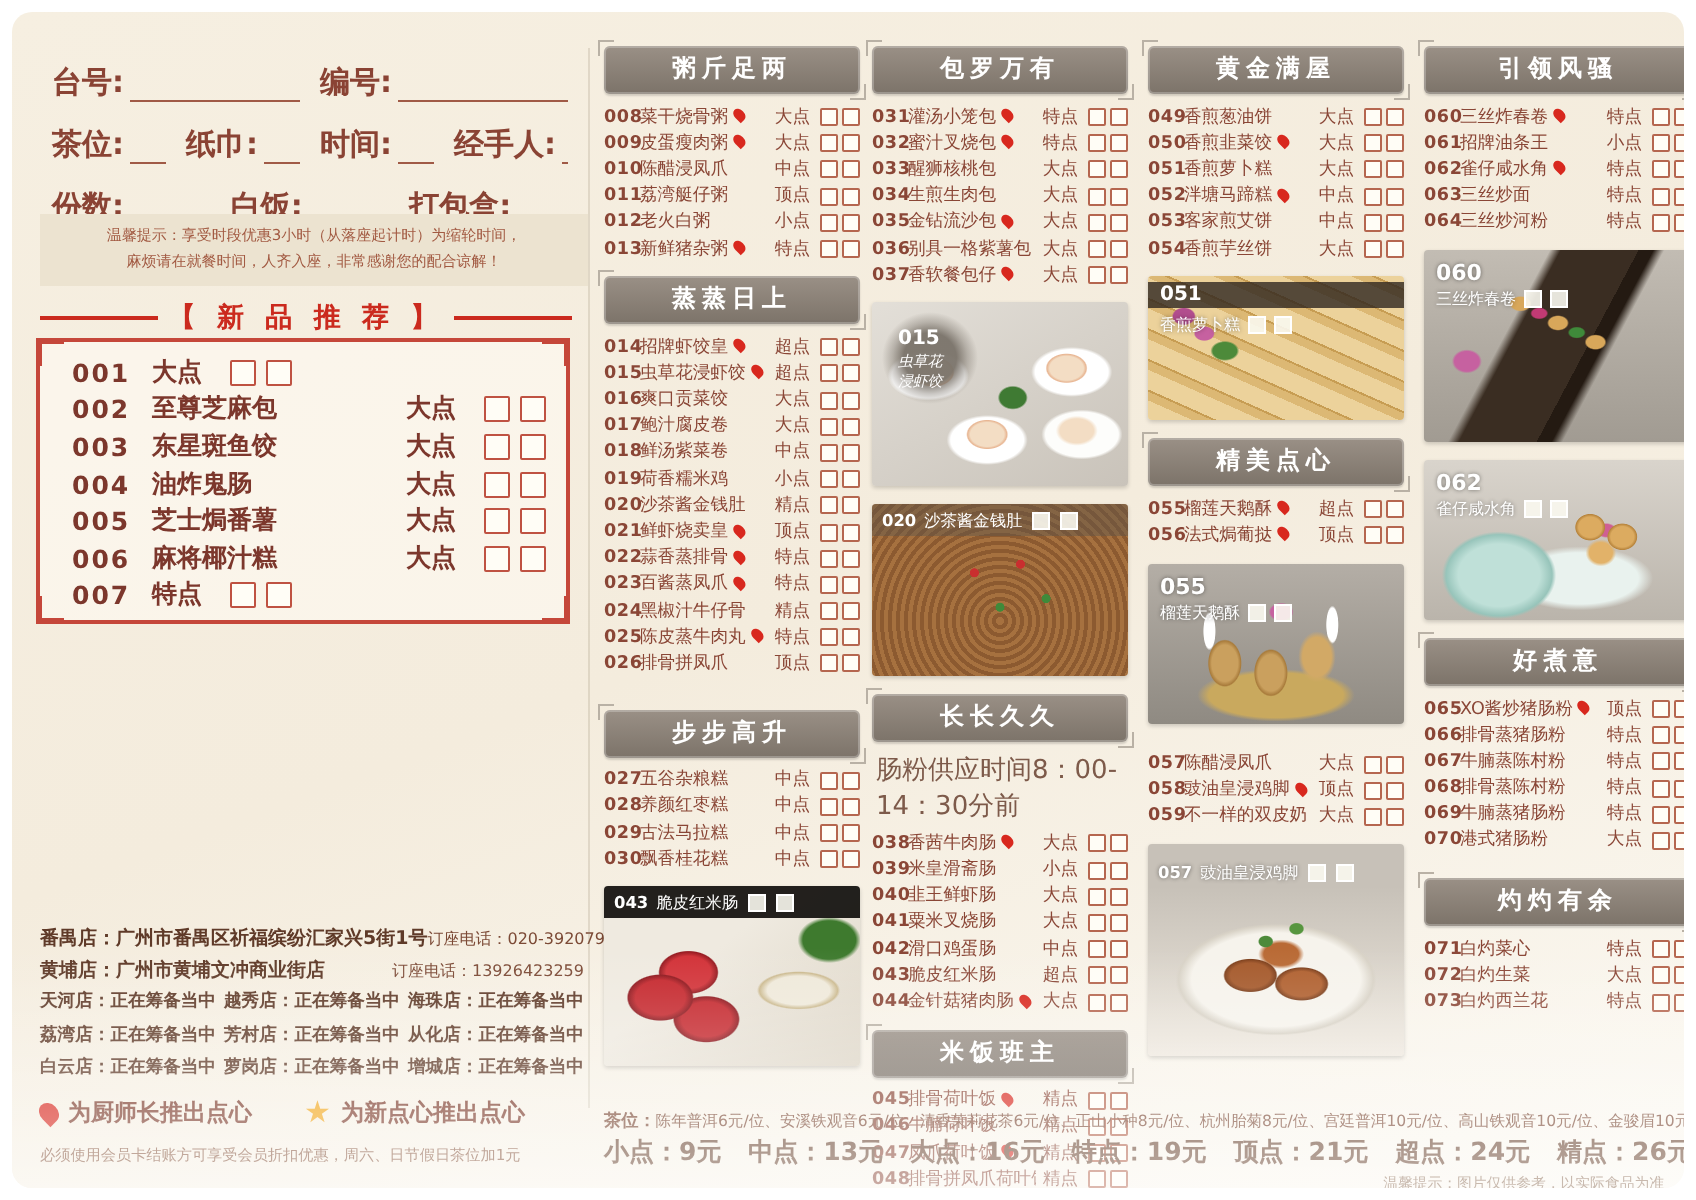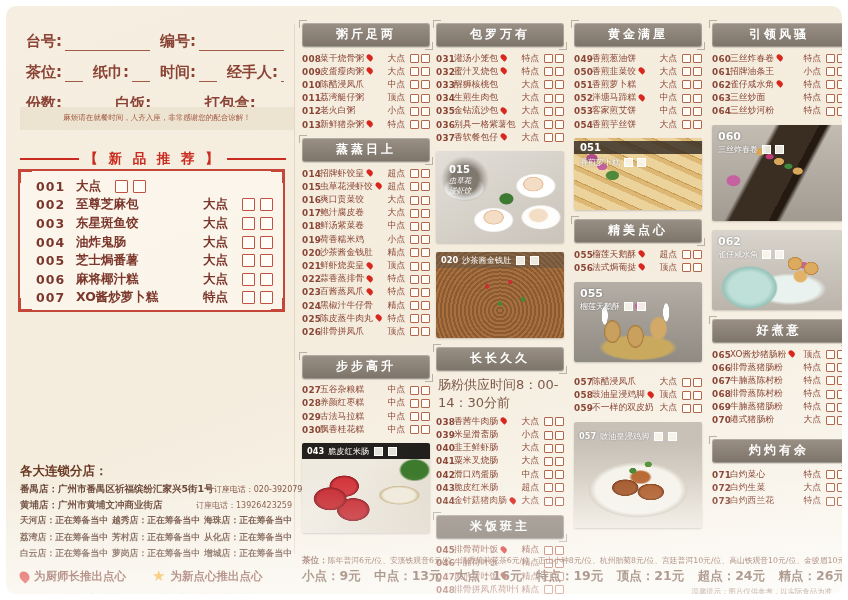--- a/index.html
+++ b/index.html
@@ -236,20 +236,21 @@
           <span class="fline"></span>
         </span>
         <span class="ffield">
           <span class="flabel">打包盒:</span>
           <span class="fline"></span>
         </span>
       </div>
     </div>
 
   <div class="notice">
+    <div>温馨提示：享受时段优惠3小时（从落座起计时）为缩轮时间，</div>
     <div>麻烦请在就餐时间，人齐入座，非常感谢您的配合谅解！</div>
   </div>
 
   <div class="np-head">
     <i></i>
     <span>【 新 品 推 荐 】</span>
     <i></i>
   </div>
 
   <div class="np-box">
@@ -294,32 +295,30 @@
         </div>
         <div class="np-row">
           <span class="np-no">006</span>
           <span class="np-nm">麻将椰汁糕</span>
           <span class="np-gr">大点</span>
           <span class="np-bx"></span>
           <span class="np-bx"></span>
         </div>
         <div class="np-row">
           <span class="np-no">007</span>
-          <span class="np-nm">XO酱炒萝卜糕</span>
           <span class="np-gr">特点</span>
           <span class="np-bx"></span>
           <span class="np-bx"></span>
         </div>
       </div>
   </div>
 
   <div class="photo-left"></div>
 
   <div class="branches">
-    <div class="b-title">各大连锁分店：</div>
     <div>
         <div class="b-line">
           <span class="b-main">番禺店：广州市番禺区祈福缤纷汇家兴5街1号</span>
           <span class="b-phone">订座电话：020-39207998</span>
         </div>
         <div class="b-line">
           <span class="b-main">黄埔店：广州市黄埔文冲商业街店</span>
           <span class="b-phone">订座电话：13926423259</span>
         </div>
       </div>

